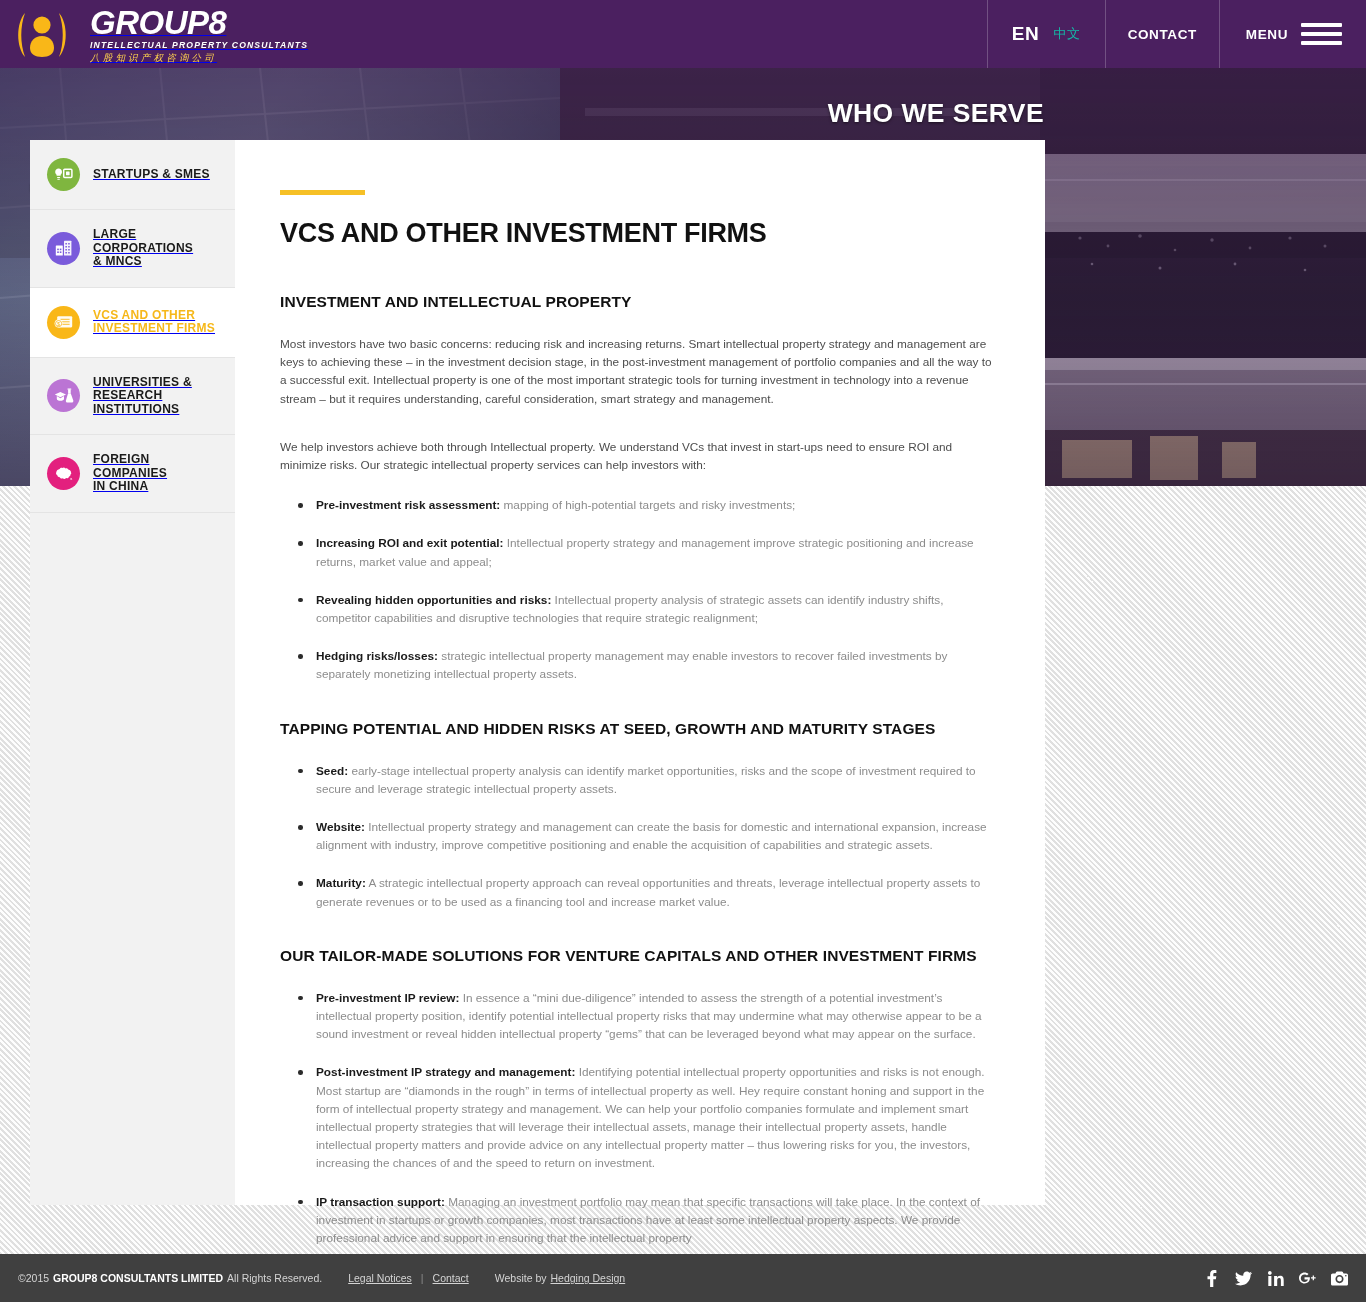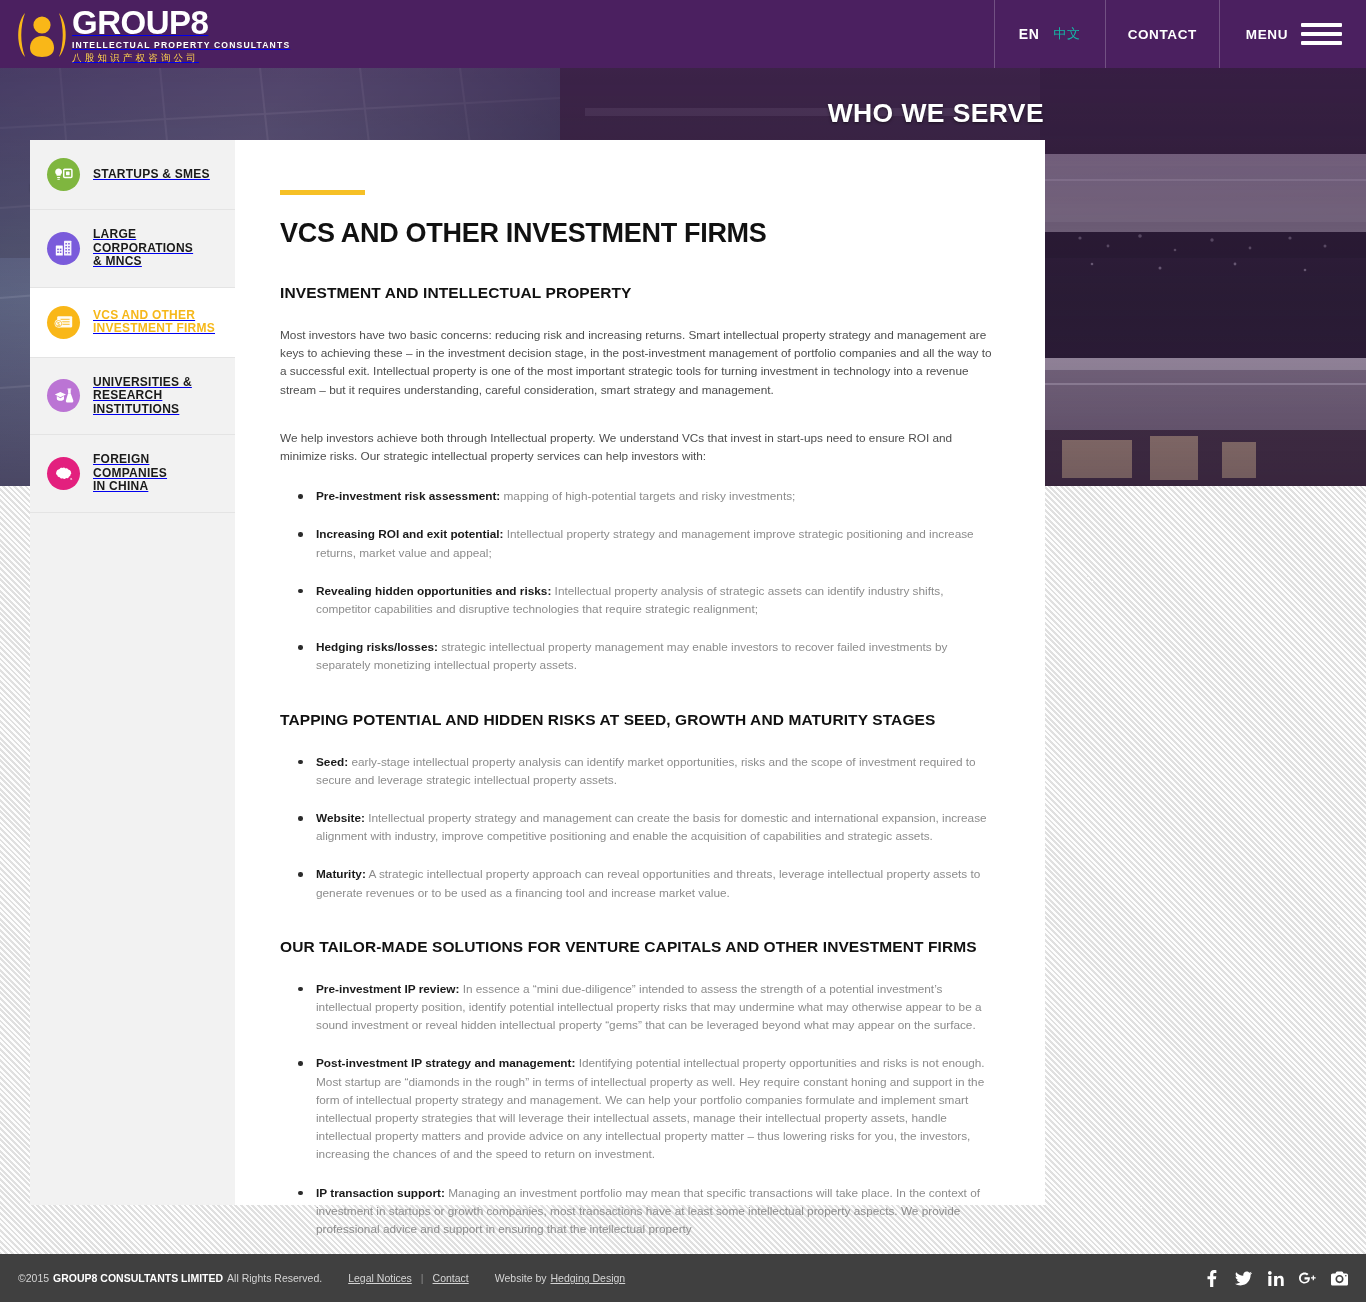--- a/index.html
+++ b/index.html
@@ -21,42 +21,42 @@
     z-index: 0;
   }
 
   
   .topbar {
     position: absolute; left: 0; top: 0; width: 1366px; height: 68px;
     background: #4b2060; z-index: 40;
   }
   .logo { position: absolute; left: 14px; top: 6px; display: flex; align-items: center; }
   .logo-mark { width: 56px; height: 52px; position: relative; flex: none; }
-  .logo-text { margin-left: 2px; }
+  .logo-text { margin-left: 20px; font-style: italic; }
   .logo-word {
     color: #ffffff; font-size: 33px; font-weight: bold; letter-spacing: -0.5px;
     line-height: 33px; font-family: "Liberation Sans", sans-serif;
   }
   .logo-sub {
     color: #ffffff; font-size: 8.6px; letter-spacing: 1.15px; font-weight: bold;
     line-height: 11px; margin-top: 1px;
   }
   .logo-cn {
     color: #ffd24d; font-size: 9.5px; letter-spacing: 3.2px; line-height: 12px; margin-top: 1px;
   }
 
   .nav-right { position: absolute; right: 0; top: 0; height: 68px; display: flex; align-items: stretch; }
   .nav-cell {
     display: flex; align-items: center; justify-content: center;
     border-left: 1px solid rgba(255,255,255,0.22);
     padding: 0 22px; color: #fff;
     font-size: 13.5px; font-weight: bold; letter-spacing: 0.6px;
   }
   .lang-cell { gap: 14px; padding: 0 24px; }
-  .lang-en { color: #ffffff; font-weight: bold; font-size: 14px; text-align: center; }
+  .lang-en { color: #ffffff; font-weight: bold; font-size: 19px; text-align: center; }
   .lang-cn { color: #14b8a6; font-weight: normal; font-size: 13px; }
   .menu-cell { gap: 13px; padding-right: 24px; padding-left: 26px; }
   .burger { display: flex; flex-direction: column; gap: 5px; width: 41px; }
   .burger i { display: block; height: 4px; background: #fff; border-radius: 1px; }
 
   
   .hero {
     position: absolute; left: 0; top: 68px; width: 1366px; height: 418px;
     overflow: hidden; z-index: 5;
   }
@@ -103,21 +103,21 @@
     background: #ffffff; z-index: 15;
   }
   .card-inner { padding: 50px 45px 0 45px; }
   .accent-rule { width: 85px; height: 5px; background: #f6c026; margin-bottom: 23px; }
   h1.page-title {
     font-size: 27px; font-weight: bold; letter-spacing: -0.3px; color: #111;
     line-height: 31px;
   }
   h2.section-title {
     font-size: 15.5px; font-weight: bold; letter-spacing: 0.1px; color: #111;
-    margin-top: 34px; margin-bottom: 24px; line-height: 19px;
+    margin-top: 43px; margin-bottom: 24px; line-height: 19px;
   }
   p.body {
     font-size: 11.8px; line-height: 18.2px; color: #4d4d4d; margin-bottom: 22px;
   }
   ul.bullets { list-style: none; margin: 0 0 6px 0; }
   ul.bullets li {
     position: relative; padding-left: 36px; margin-bottom: 20px;
     font-size: 11.8px; line-height: 18.2px; color: #8c8c8c;
   }
   ul.bullets li::before {

